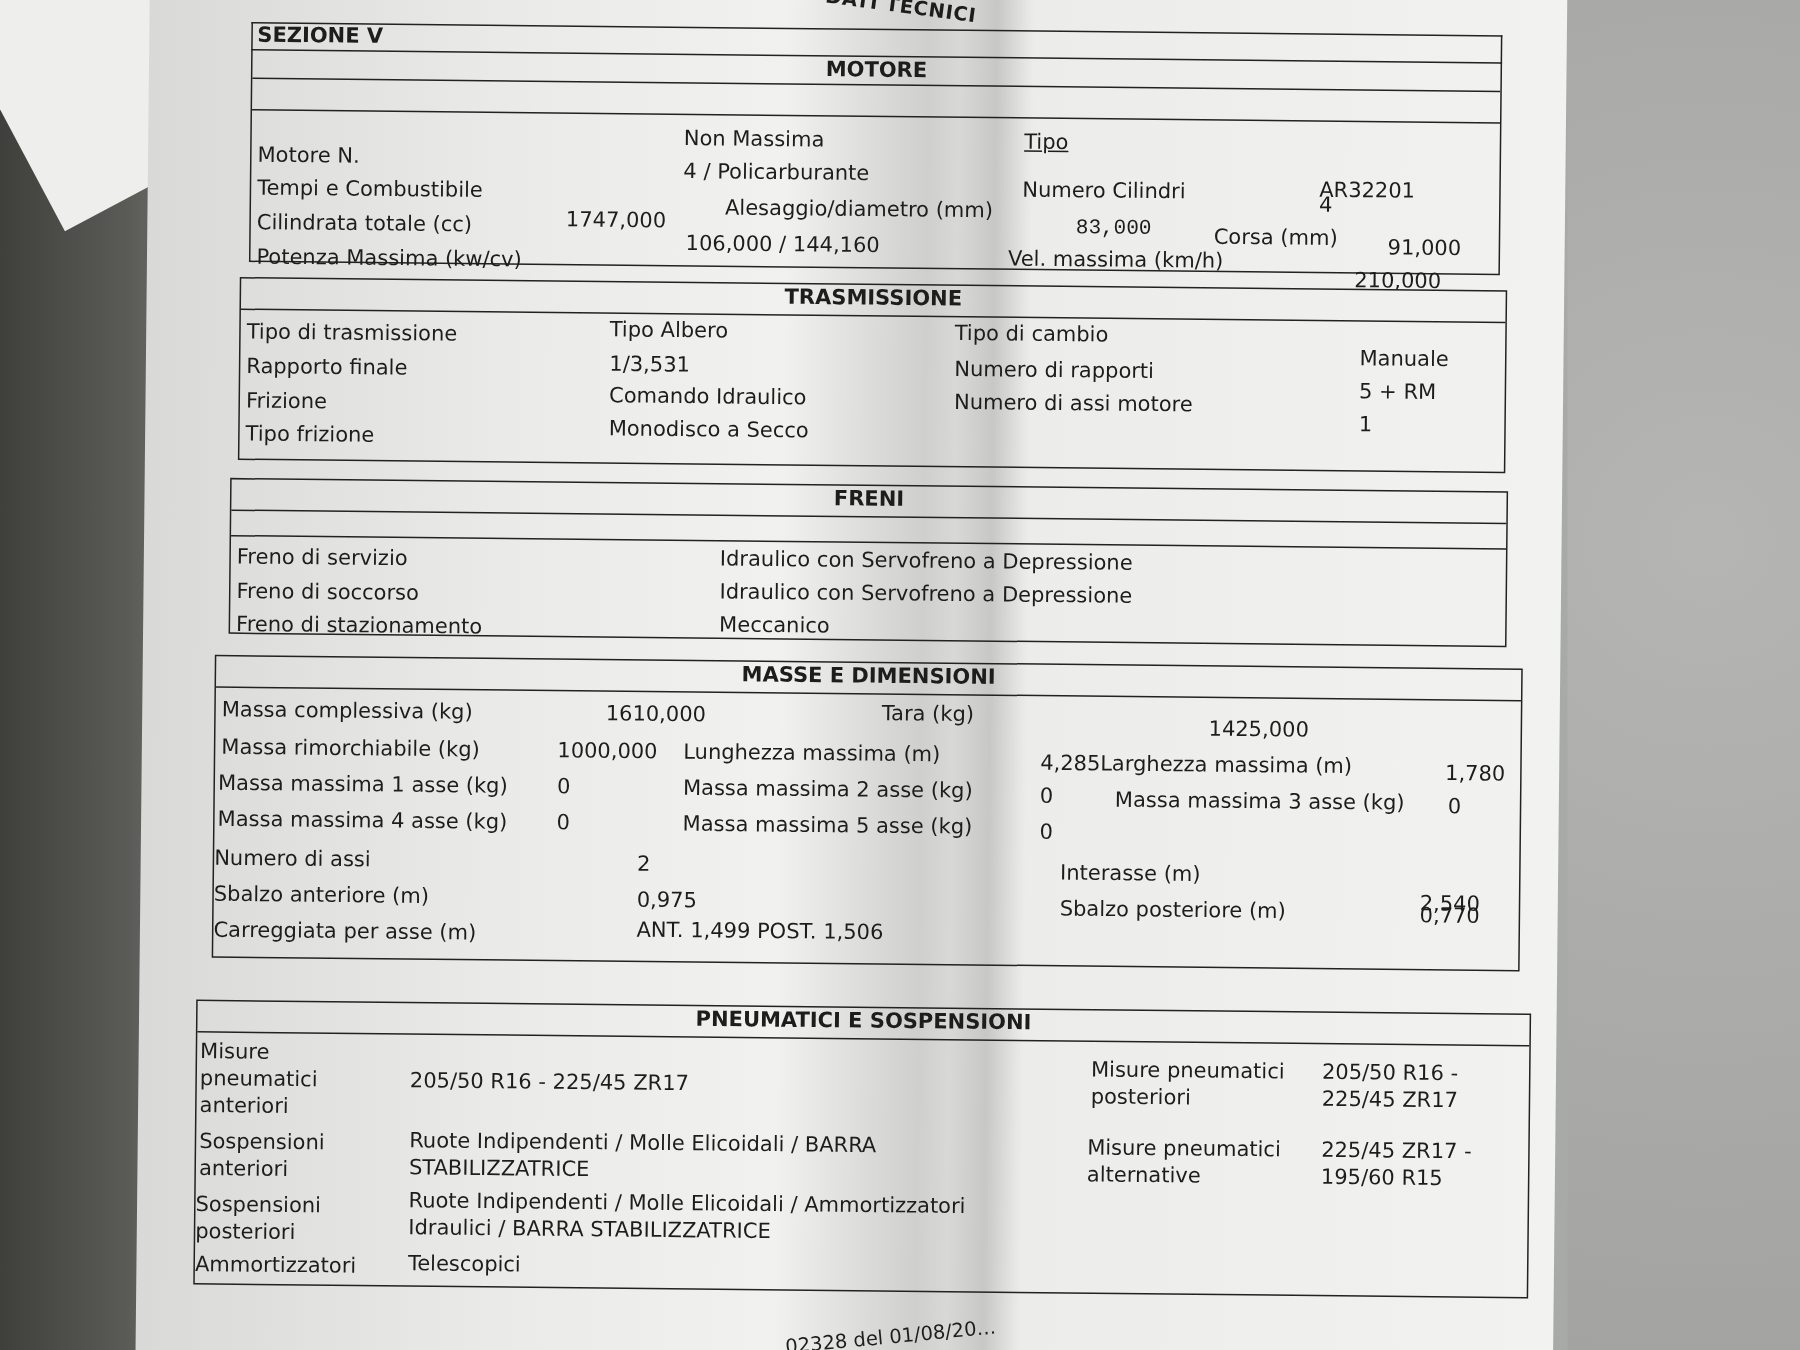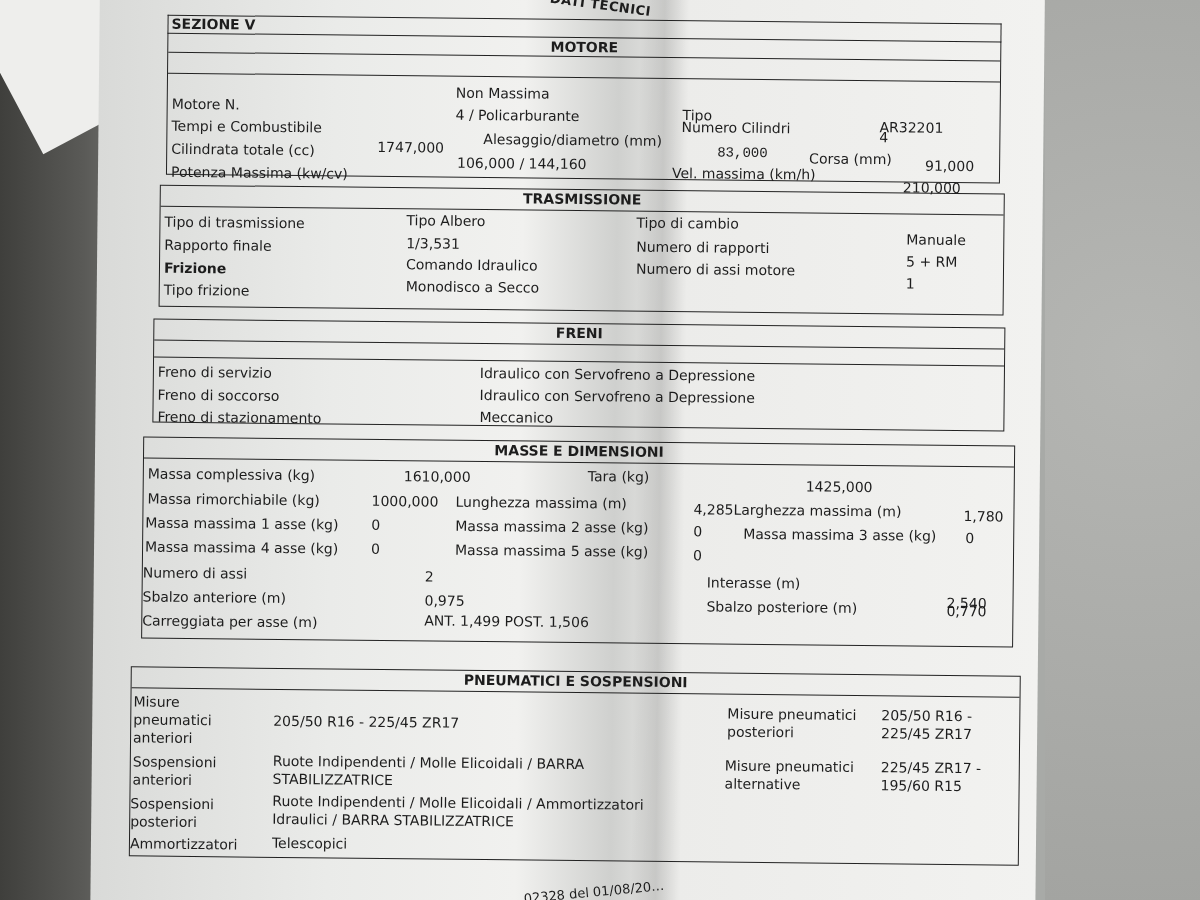--- a/index.html
+++ b/index.html
@@ -85,39 +85,39 @@
       <span class="cell" style="left:4px; top:62px;">Motore N.</span>
       <span class="cell" style="left:288px; top:48px;">Non Massima</span>
       <span class="cell" style="left:4px; top:84px;">Tempi e Combustibile</span>
       <span class="cell" style="left:288px; top:70px;">4 / Policarburante</span>
       <span class="cell" style="left:4px; top:107px;">Cilindrata totale (cc)</span>
       <span class="cell" style="left:210px; top:103px;">1747,000</span>
       <span class="cell" style="left:316px; top:94px;">Alesaggio/diametro (mm)</span>
       <span class="cell" style="left:550px; top:105px;font-family:Liberation Mono, monospace;">83,000</span>
       <span class="cell" style="left:4px; top:130px;">Potenza Massima (kw/cv)</span>
       <span class="cell" style="left:290px; top:118px;">106,000 / 144,160</span>
-      <span class="cell" style="left:515px; top:68px;">Tipo</span>
+      <span class="cell" style="left:515px; top:48px;text-decoration:underline;">Tipo</span>
       <span class="cell" style="left:712px; top:78px;">AR32201</span>
       <span class="cell" style="left:514px; top:80px;">Numero Cilindri</span>
       <span class="cell" style="left:712px; top:88px;">4</span>
       <span class="cell" style="left:642px; top:110px;">Corsa (mm)</span>
       <span class="cell" style="left:758px; top:116px;">91,000</span>
       <span class="cell" style="left:505px; top:126px;">Vel. massima (km/h)</span>
       <span class="cell" style="left:736px; top:138px;">210,000</span>
     </div>
 
     <div class="section" style="left:62px; top:204px; width:843px; height:120px;">
       <div class="section-head">
         <span class="section-title">TRASMISSIONE</span>
       </div>
       <span class="cell" style="left:4px; top:28px;">Tipo di trasmissione</span>
       <span class="cell" style="left:246px; top:24px;">Tipo Albero</span>
       <span class="cell" style="left:4px; top:51px;">Rapporto finale</span>
       <span class="cell" style="left:246px; top:47px;">1/3,531</span>
-      <span class="cell" style="left:4px; top:74px;font-weight:bold;">Frizione</span>
+      <span class="cell" style="left:4px; top:74px;">Frizione</span>
       <span class="cell" style="left:246px; top:68px;">Comando Idraulico</span>
       <span class="cell" style="left:4px; top:96px;">Tipo frizione</span>
       <span class="cell" style="left:246px; top:90px;">Monodisco a Secco</span>
       <span class="cell" style="left:476px; top:24px;">Tipo di cambio</span>
       <span class="cell" style="left:746px; top:38px;">Manuale</span>
       <span class="cell" style="left:476px; top:48px;">Numero di rapporti</span>
       <span class="cell" style="left:746px; top:60px;">5 + RM</span>
       <span class="cell" style="left:476px; top:70px;">Numero di assi motore</span>
       <span class="cell" style="left:746px; top:82px;">1</span>
     </div>

